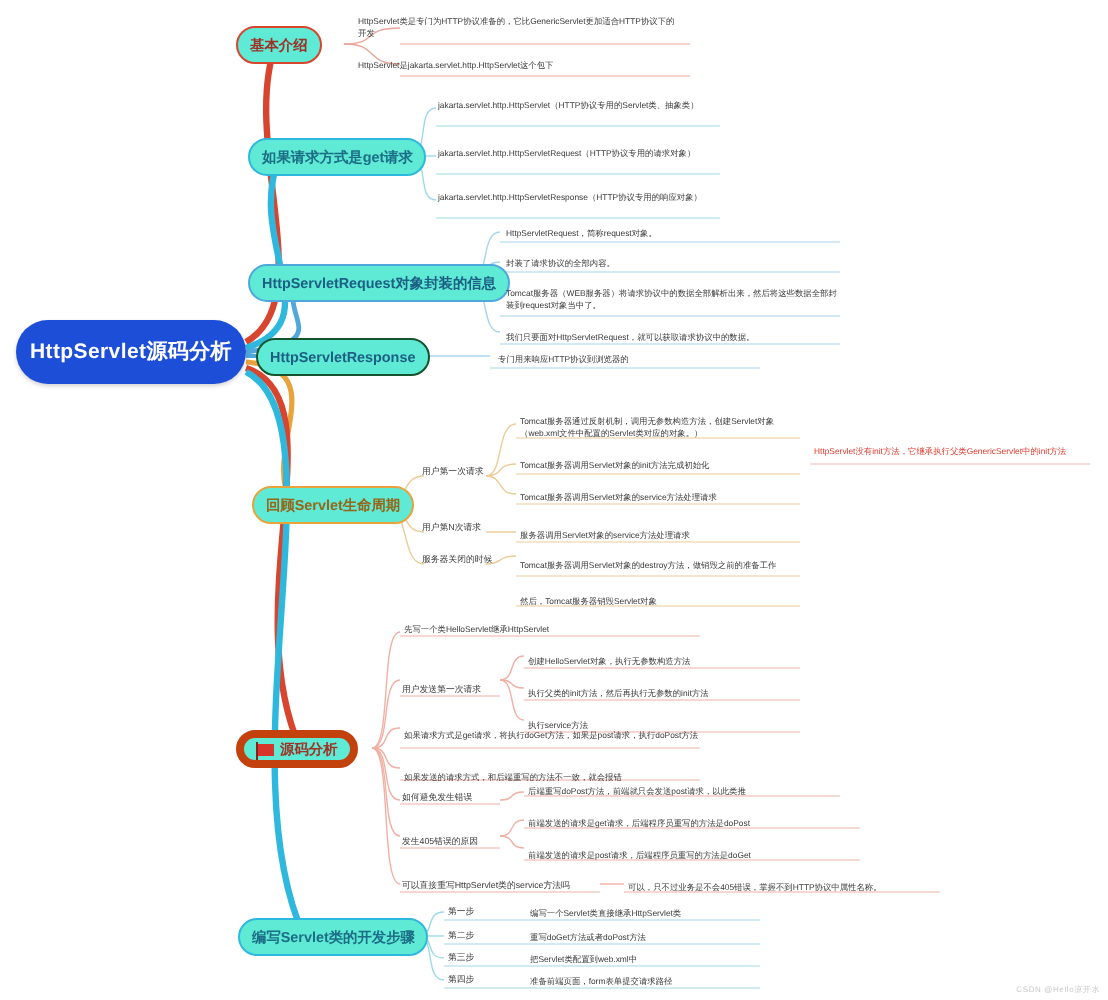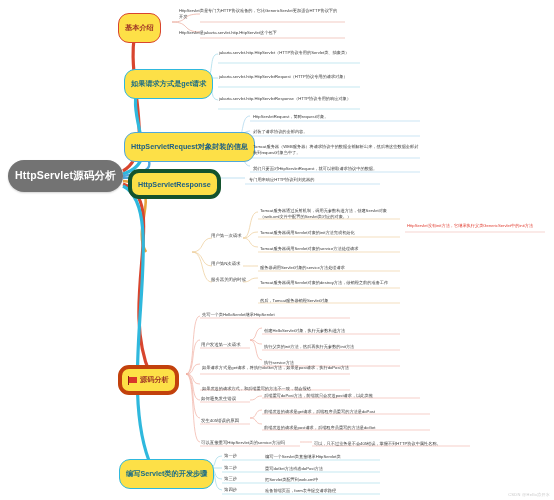--- a/index.html
+++ b/index.html
@@ -11,38 +11,38 @@
     position:relative;
   }
   #canvas{position:absolute;left:0;top:0;width:554px;height:500px;}
   svg.links{position:absolute;left:0;top:0;width:554px;height:500px;pointer-events:none;}
 
   .node{position:absolute;box-sizing:border-box;}
 
   
   .root{
     left:8px;top:160px;width:115px;height:32px;
-    background:#737373;
+    background:#1d4ed8;
     border-radius:16px;
     color:#ffffff;
     font-size:10.5px;font-weight:bold;
     display:flex;align-items:center;justify-content:center;
     letter-spacing:.2px;
     box-shadow:0 1px 2px rgba(0,0,0,.18);
   }
 
   
   .b1{
     position:absolute;
     box-sizing:border-box;
     border-radius:11px;
-    background:#fde047;
+    background:#5eead4;
     display:flex;align-items:center;justify-content:center;
     font-size:7.2px;font-weight:bold;
-    height:30px;
+    height:19px;
     padding:0 6px;
     white-space:nowrap;
   }
   .b1 .flag{
     display:inline-block;width:9px;height:6px;margin-right:3px;
     background:#d8352a;position:relative;flex:0 0 auto;
   }
   .b1 .flag:after{
     content:"";position:absolute;left:0;top:-1px;width:1px;height:9px;background:#8d1d16;
   }
@@ -182,25 +182,28 @@
   <div class="leaf" style="left:216px;top:94px;width:145px;">jakarta.servlet.http.HttpServletResponse（HTTP协议专用的响应对象）</div>
 
   <div class="b1" style="left:124px;top:132px;border:1px solid #4fa8dc;color:#1d5f84;">
     <span>HttpServletRequest对象封装的信息</span>
   </div>
   <div class="leaf" style="left:250px;top:112px;width:170px;">HttpServletRequest，简称request对象。</div>
   <div class="leaf" style="left:250px;top:127px;width:170px;">封装了请求协议的全部内容。</div>
   <div class="leaf" style="left:250px;top:142px;width:172px;">Tomcat服务器（WEB服务器）将请求协议中的数据全部解析出来，然后将这些数据全部封装到request对象当中了。</div>
   <div class="leaf" style="left:250px;top:164px;width:170px;">我们只要面对HttpServletRequest，就可以获取请求协议中的数据。</div>
 
-  <div class="b1" style="left:128px;top:169px;border:4px solid #14532d;color:#1d5f84;">
+  <div class="b1" style="left:128px;top:169px;border:1px solid #14532d;color:#1d5f84;">
     <span>HttpServletResponse</span>
   </div>
   <div class="leaf" style="left:246px;top:175px;width:150px;">专门用来响应HTTP协议到浏览器的</div>
 
+  <div class="b1" style="left:126px;top:243px;border:1px solid #e8a33d;color:#96661b;">
+    <span>回顾Servlet生命周期</span>
+  </div>
   <div class="sub" style="left:209px;top:232px;">用户第一次请求</div>
   <div class="leaf" style="left:257px;top:206px;width:145px;">Tomcat服务器通过反射机制，调用无参数构造方法，创建Servlet对象（web.xml文件中配置的Servlet类对应的对象。）</div>
   <div class="leaf" style="left:257px;top:228px;width:145px;">Tomcat服务器调用Servlet对象的init方法完成初始化</div>
   <div class="leaf" style="left:257px;top:244px;width:145px;">Tomcat服务器调用Servlet对象的service方法处理请求</div>
   <div class="sub" style="left:209px;top:260px;">用户第N次请求</div>
   <div class="leaf" style="left:257px;top:263px;width:145px;">服务器调用Servlet对象的service方法处理请求</div>
   <div class="sub" style="left:209px;top:276px;">服务器关闭的时候</div>
   <div class="leaf" style="left:257px;top:278px;width:145px;">Tomcat服务器调用Servlet对象的destroy方法，做销毁之前的准备工作</div>
   <div class="leaf" style="left:257px;top:296px;width:145px;">然后，Tomcat服务器销毁Servlet对象</div>
   <div class="leaf red" style="left:404px;top:221px;width:140px;">HttpServlet没有init方法，它继承执行父类GenericServlet中的init方法</div>

